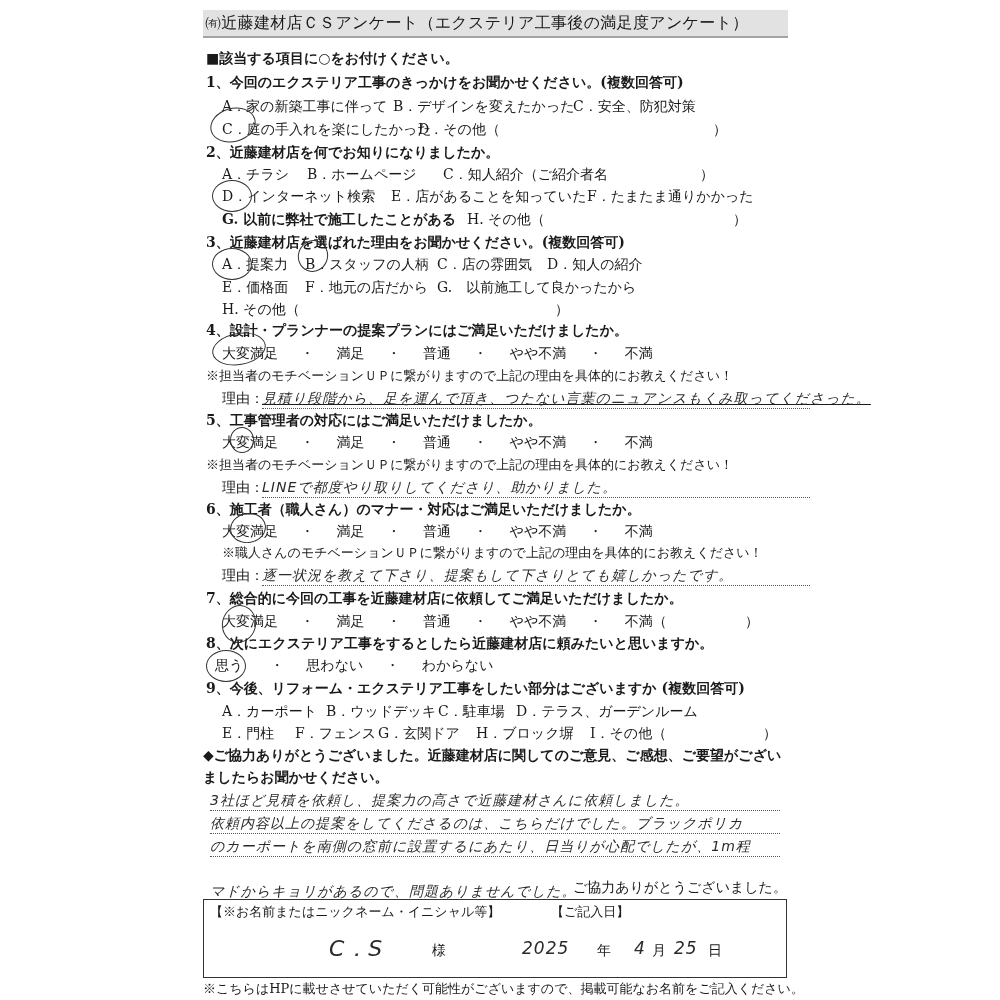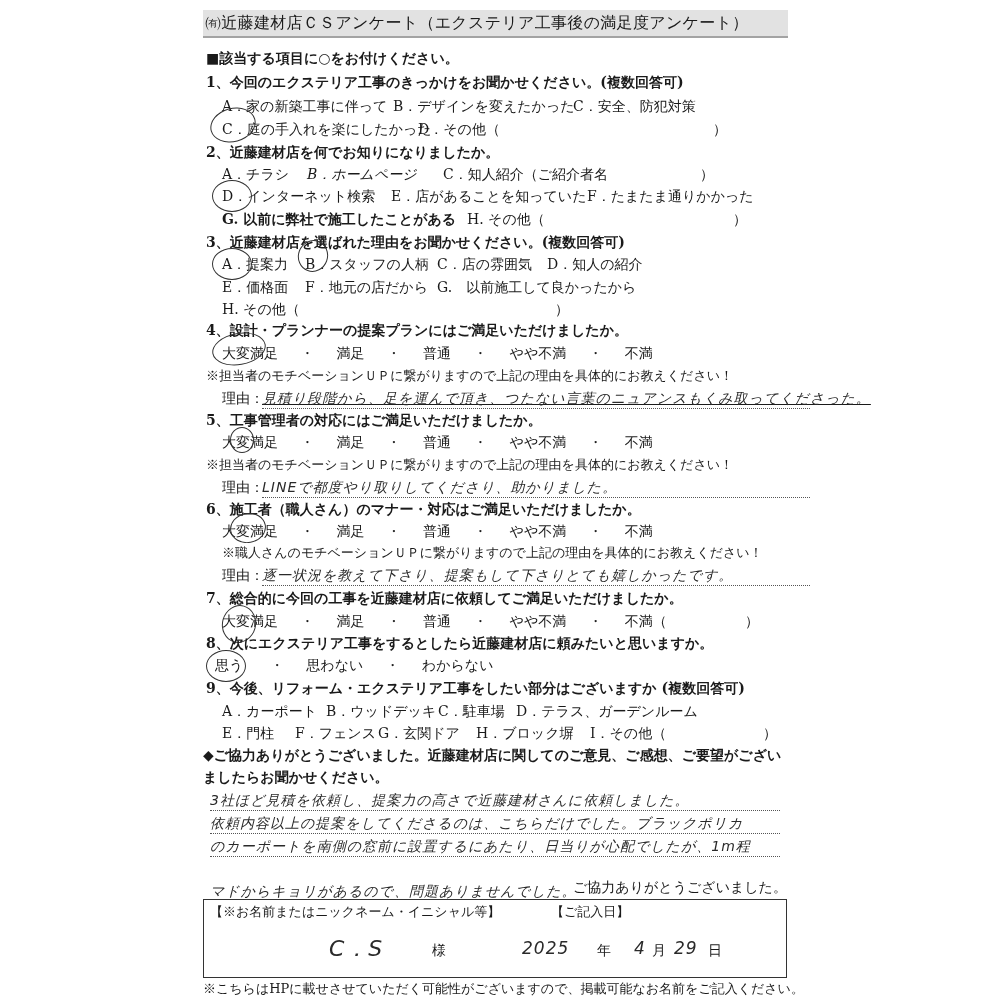--- a/index.html
+++ b/index.html
@@ -48,21 +48,21 @@
   <div class="opt" style="left:222px;top:96px;">A．家の新築工事に伴って</div>
   <div class="opt" style="left:393px;top:96px;">B．デザインを変えたかった</div>
   <div class="opt" style="left:573px;top:96px;">C．安全、防犯対策</div>
   <div class="opt" style="left:222px;top:119px;">C．庭の手入れを楽にしたかった</div>
   <div class="circle" style="left:210px;top:108px;width:44px;height:32px;transform:rotate(-15deg);"></div>
   <div class="opt" style="left:418px;top:119px;">D．その他（</div>
   <div class="opt" style="left:713px;top:119px;">）</div>
 
   <div class="line q" style="left:206px;top:142px;">2、近藤建材店を何でお知りになりましたか。</div>
   <div class="opt" style="left:222px;top:164px;">A．チラシ</div>
-  <div class="opt" style="left:307px;top:164px;font-style:italic;">B．ホームページ</div>
+  <div class="opt" style="left:307px;top:164px;">B．ホームページ</div>
   <div class="opt" style="left:443px;top:164px;">C．知人紹介（ご紹介者名</div>
   <div class="opt" style="left:700px;top:164px;">）</div>
   <div class="opt" style="left:222px;top:186px;">D．インターネット検索</div>
   <div class="circle" style="left:212px;top:180px;width:38px;height:30px;"></div>
   <div class="opt" style="left:391px;top:186px;">E．店があることを知っていた</div>
   <div class="opt" style="left:587px;top:186px;">F．たまたま通りかかった</div>
   <div class="opt" style="left:222px;top:209px;font-weight:bold;">G. 以前に弊社で施工したことがある</div>
   <div class="opt" style="left:467px;top:209px;">H. その他（</div>
   <div class="opt" style="left:733px;top:209px;">）</div>
 
@@ -191,18 +191,18 @@
 
   <div class="box">
     <div class="sig" style="left:6px;top:3px;font-size:13px;">【※お名前またはニックネーム・イニシャル等】</div>
     <div class="sig" style="left:347px;top:3px;font-size:13px;">【ご記入日】</div>
     <div class="sig hand" style="left:125px;top:34px;font-size:22px;">C．S</div>
     <div class="sig" style="left:228px;top:42px;font-size:14px;">様</div>
     <div class="sig hand" style="left:318px;top:38px;font-size:17px;">2025</div>
     <div class="sig" style="left:393px;top:42px;font-size:14px;">年</div>
     <div class="sig hand" style="left:430px;top:38px;font-size:17px;">4</div>
     <div class="sig" style="left:448px;top:42px;font-size:14px;">月</div>
-    <div class="sig hand" style="left:470px;top:38px;font-size:17px;">29</div>
+    <div class="sig hand" style="left:470px;top:38px;font-size:17px;">25</div>
     <div class="sig" style="left:504px;top:42px;font-size:14px;">日</div>
   </div>
   <div class="line" style="left:203px;top:979px;font-size:13px;">※こちらはHPに載せさせていただく可能性がございますので、掲載可能なお名前をご記入ください。</div>
 
 </div>
 
 </body></html>

